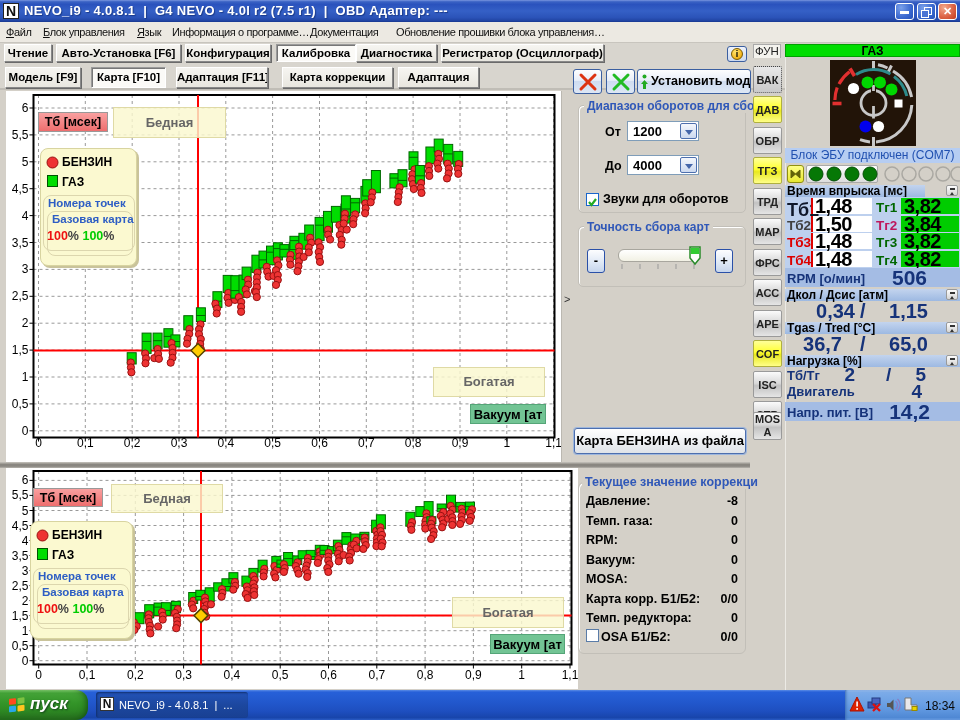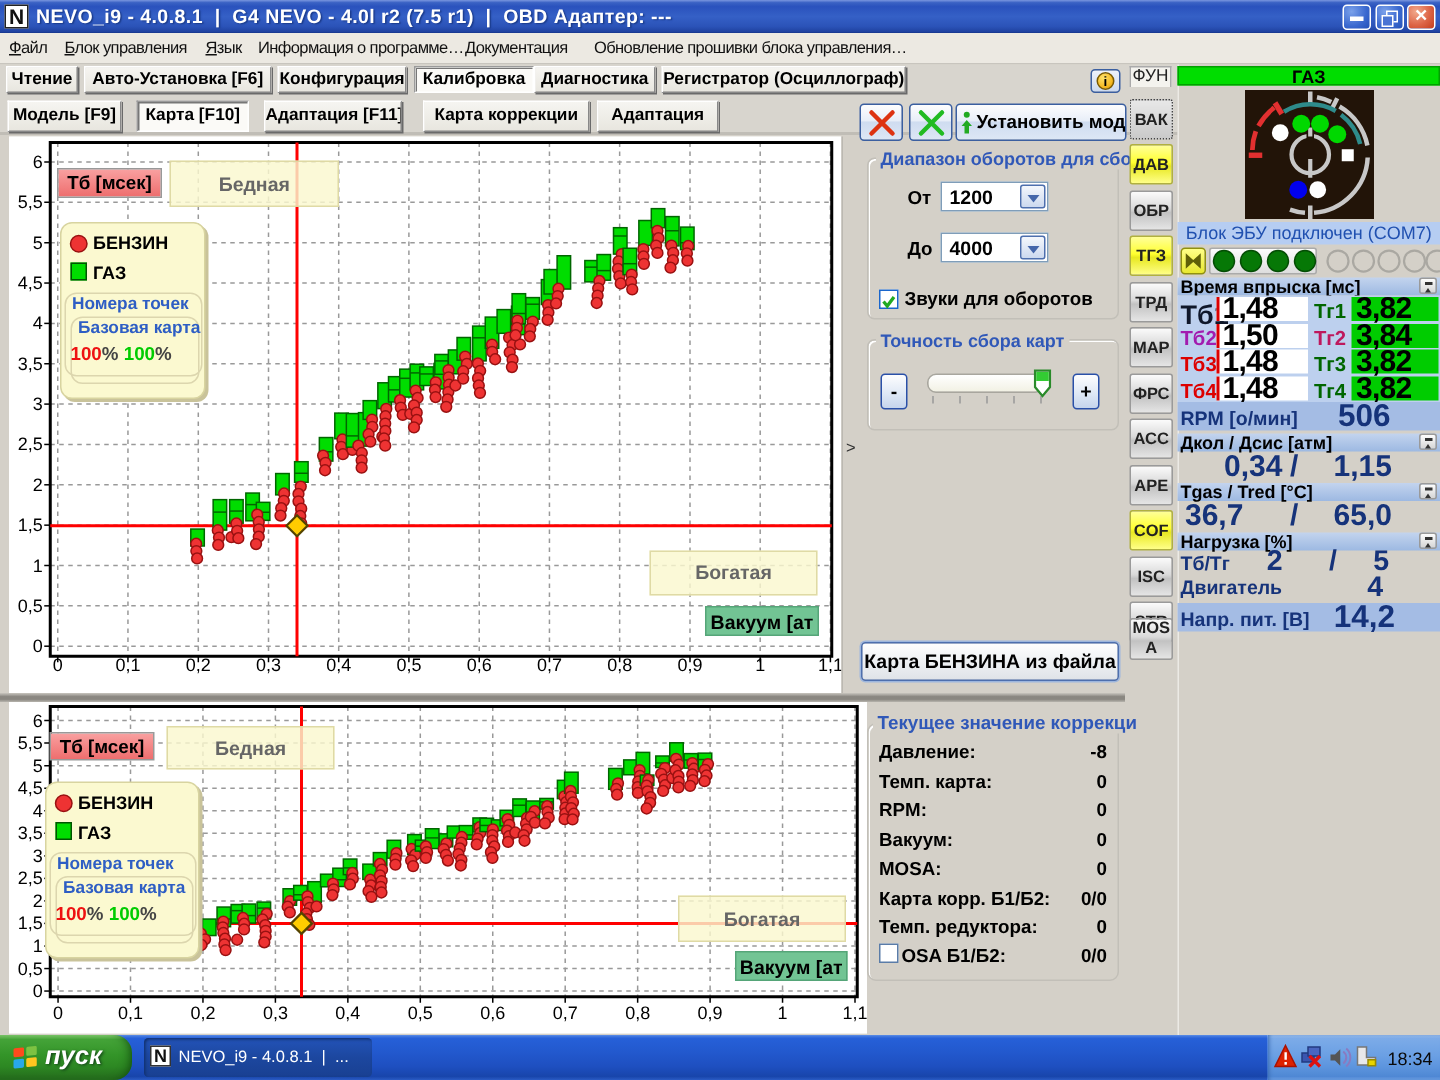--- a/index.html
+++ b/index.html
@@ -779,21 +779,21 @@
     <path d="M1 1 L11 1 L11 12 L6 18 L1 12 Z" fill="#ffffff" stroke="#2a8a2a" stroke-width="1.5"></path>
     <path d="M1.8 2 L10.2 2 L10.2 8 L1.8 8 Z" fill="#33cc33"></path>
   </svg>
 <div class="pm" style="left:715px;top:249px;">+</div>
 <div id="btn-benz">Карта БЕНЗИНА из файла</div>
 
 <div class="gbox" style="left:578px;top:482px;width:168px;height:172px;border-radius:6px;"></div>
 <div class="gtitle" style="left:582px;top:475px;font-size:12.5px;">Текущее значение коррекци</div>
 <div class="abs blk" style="left:586px;top:494px;">Давление:</div>
 <div class="abs blk" style="left:586px;top:494px;width:152px;text-align:right;">-8</div>
-<div class="abs blk" style="left:586px;top:514px;">Темп. карта:</div>
+<div class="abs blk" style="left:586px;top:514px;">Темп. газа:</div>
 <div class="abs blk" style="left:586px;top:514px;width:152px;text-align:right;">0</div>
 <div class="abs blk" style="left:586px;top:533px;text-align:center;">RPM:</div>
 <div class="abs blk" style="left:586px;top:533px;width:152px;text-align:right;">0</div>
 <div class="abs blk" style="left:586px;top:553px;">Вакуум:</div>
 <div class="abs blk" style="left:586px;top:553px;width:152px;text-align:right;">0</div>
 <div class="abs blk" style="left:586px;top:572px;">MOSA:</div>
 <div class="abs blk" style="left:586px;top:572px;width:152px;text-align:right;">0</div>
 <div class="abs blk" style="left:586px;top:592px;">Карта корр. Б1/Б2:</div>
 <div class="abs blk" style="left:586px;top:592px;width:152px;text-align:right;">0/0</div>
 <div class="abs blk" style="left:586px;top:611px;">Темп. редуктора:</div>
@@ -857,30 +857,30 @@
 <circle cx="10" cy="9" r="7" fill="#067806" stroke="#044d04"></circle>
 <circle cx="28" cy="9" r="7" fill="#067806" stroke="#044d04"></circle>
 <circle cx="46" cy="9" r="7" fill="#067806" stroke="#044d04"></circle>
 <circle cx="64" cy="9" r="7" fill="#067806" stroke="#044d04"></circle>
 <circle cx="86" cy="9" r="7" fill="none" stroke="#aaa8a2" stroke-width="1.5"></circle>
 <circle cx="103" cy="9" r="7" fill="none" stroke="#aaa8a2" stroke-width="1.5"></circle>
 <circle cx="120" cy="9" r="7" fill="none" stroke="#aaa8a2" stroke-width="1.5"></circle>
 <circle cx="137" cy="9" r="7" fill="none" stroke="#aaa8a2" stroke-width="1.5"></circle>
 <circle cx="152" cy="9" r="7" fill="none" stroke="#aaa8a2" stroke-width="1.5"></circle>
 </svg>
-<div class="rp hdr" style="top:185px;width:175px;height:12px;line-height:12px;padding-left:2px;">Время впрыска [мс]</div>
+<div class="rp hdr" style="top:185px;width:140px;height:12px;line-height:12px;padding-left:2px;">Время впрыска [мс]</div>
 <div class="upbtn" style="left:946px;top:185px;"></div>
 <div class="rp" style="top:197px;width:175px;height:71px;background:#bdd0ee;"></div>
 <div class="rp" style="left:787px;top:200px;color:#0f172a;font-weight:bold;font-size:18px;">Тб1</div>
 <div class="rp" style="left:811px;top:198px;width:61px;height:16px;background:#fff;border-left:2px solid #dd0000;"></div>
 <div class="rp" style="left:815px;top:195px;font-weight:bold;font-size:20px;color:#000;letter-spacing:-0.5px;">1,48</div>
 <div class="rp" style="left:876px;top:200px;color:#006600;font-weight:bold;font-size:13.5px;">Тг1</div>
 <div class="rp" style="left:901px;top:198px;width:58px;height:16px;background:#00cc00;"></div>
 <div class="rp" style="left:904px;top:195px;font-weight:bold;font-size:20px;color:#000;letter-spacing:-0.5px;">3,82</div>
-<div class="rp" style="left:787px;top:217.6px;color:#a21caf;font-weight:bold;font-size:13.5px;">Тб2</div>
+<div class="rp" style="left:787px;top:217.6px;color:#404040;font-weight:bold;font-size:13.5px;">Тб2</div>
 <div class="rp" style="left:811px;top:215.6px;width:61px;height:16px;background:#fff;border-left:2px solid #dd0000;"></div>
 <div class="rp" style="left:815px;top:212.6px;font-weight:bold;font-size:20px;color:#000;letter-spacing:-0.5px;">1,50</div>
 <div class="rp" style="left:876px;top:217.6px;color:#be185d;font-weight:bold;font-size:13.5px;">Тг2</div>
 <div class="rp" style="left:901px;top:215.6px;width:58px;height:16px;background:#00cc00;"></div>
 <div class="rp" style="left:904px;top:212.6px;font-weight:bold;font-size:20px;color:#000;letter-spacing:-0.5px;">3,84</div>
 <div class="rp" style="left:787px;top:235.2px;color:#dd0000;font-weight:bold;font-size:13.5px;">Тб3</div>
 <div class="rp" style="left:811px;top:233.2px;width:61px;height:16px;background:#fff;border-left:2px solid #dd0000;"></div>
 <div class="rp" style="left:815px;top:230.2px;font-weight:bold;font-size:20px;color:#000;letter-spacing:-0.5px;">1,48</div>
 <div class="rp" style="left:876px;top:235.2px;color:#006600;font-weight:bold;font-size:13.5px;">Тг3</div>
 <div class="rp" style="left:901px;top:233.2px;width:58px;height:16px;background:#00cc00;"></div>
@@ -894,21 +894,21 @@
 <div class="rp" style="top:268px;width:175px;height:19px;background:#a4bce4;"></div>
 <div class="rp navy" style="top:271px;left:787px;font-size:13px;">RPM [о/мин]</div>
 <div class="rp navy" style="top:266px;left:860px;width:67px;font-size:21px;text-align:right;">506</div>
 <div class="rp hdr" style="top:289px;width:175px;height:12px;line-height:12px;padding-left:2px;">Дкол / Дсис [атм]</div>
 <div class="upbtn" style="left:946px;top:289px;"></div>
 <div class="rp navy" style="top:300px;left:790px;width:65px;font-size:20px;text-align:right;">0,34</div>
 <div class="rp navy" style="top:300px;left:860px;font-size:20px;">/</div>
 <div class="rp navy" style="top:300px;left:870px;width:58px;font-size:20px;text-align:right;">1,15</div>
 <div class="rp hdr" style="top:322px;width:175px;height:12px;line-height:12px;padding-left:2px;">Tgas / Tred [°C]</div>
 <div class="upbtn" style="left:946px;top:322px;"></div>
-<div class="rp navy" style="top:333px;left:790px;width:65px;font-size:20px;text-align:left;">36,7</div>
+<div class="rp navy" style="top:333px;left:790px;width:65px;font-size:20px;text-align:center;">36,7</div>
 <div class="rp navy" style="top:333px;left:860px;font-size:20px;">/</div>
 <div class="rp navy" style="top:333px;left:870px;width:58px;font-size:20px;text-align:right;">65,0</div>
 <div class="rp hdr" style="top:355px;width:175px;height:12px;line-height:12px;padding-left:2px;">Нагрузка [%]</div>
 <div class="upbtn" style="left:946px;top:355px;"></div>
 <div class="rp navy" style="top:368px;left:787px;font-size:13px;">Тб/Тг</div>
 <div class="rp navy" style="top:364px;left:810px;width:45px;font-size:19px;text-align:right;">2</div>
 <div class="rp navy" style="top:364px;left:886px;font-size:19px;">/</div>
 <div class="rp navy" style="top:364px;left:880px;width:46px;font-size:19px;text-align:right;">5</div>
 <div class="rp navy" style="top:384px;left:787px;font-size:13px;">Двигатель</div>
 <div class="rp navy" style="top:381px;left:876px;width:46px;font-size:19px;text-align:right;">4</div>

